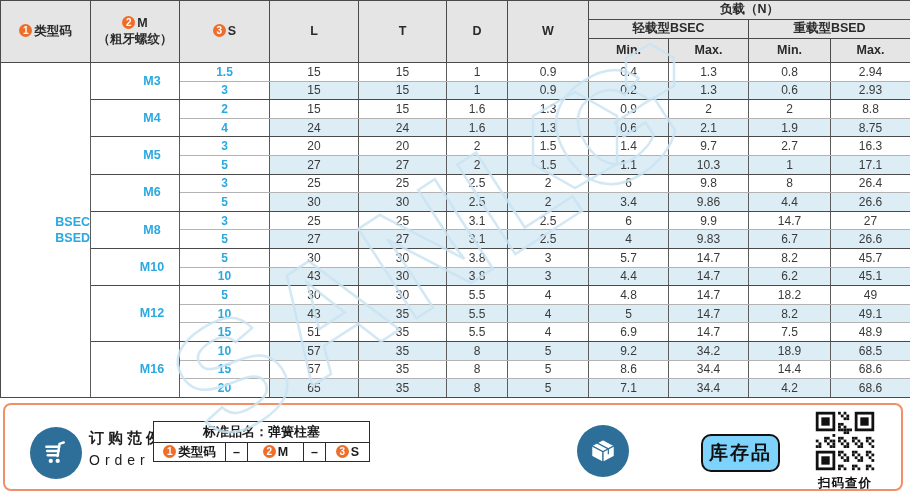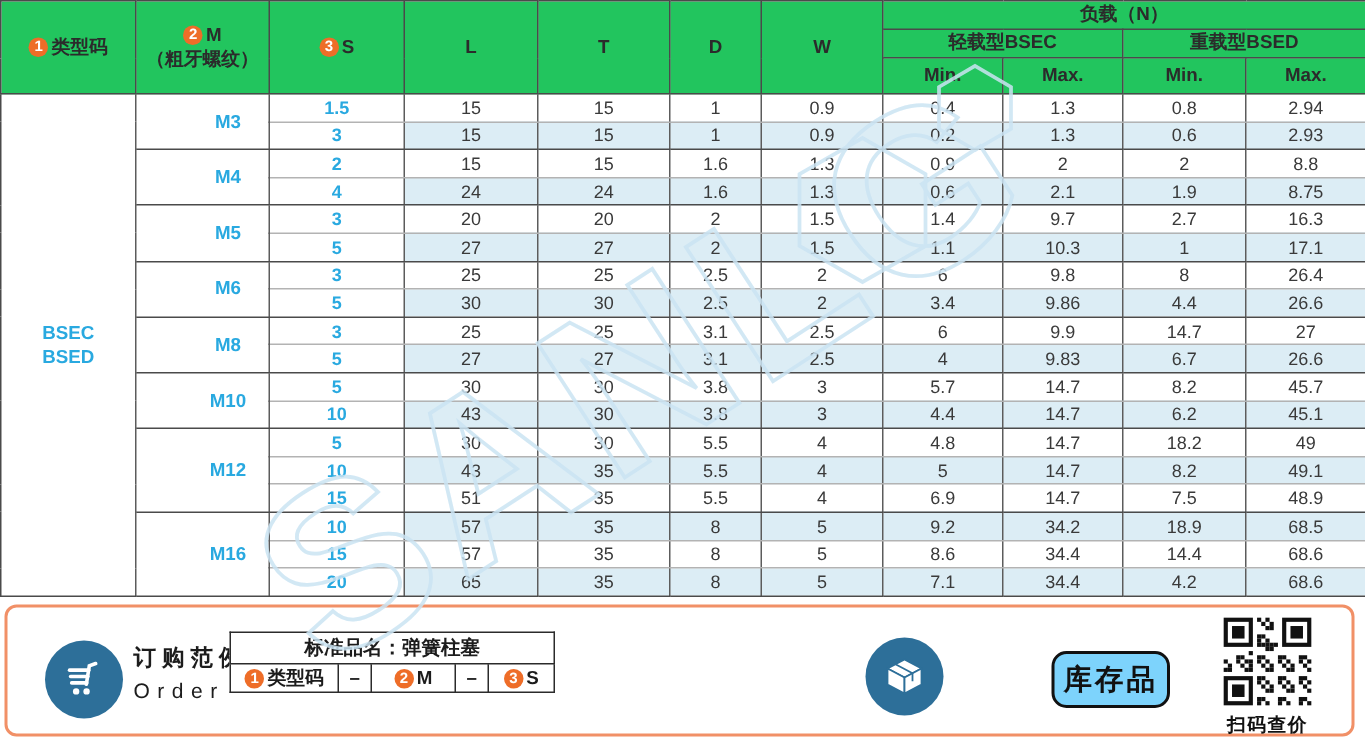--- a/index.html
+++ b/index.html
@@ -2,34 +2,34 @@
 <html><head>
 <meta charset="utf-8">
 <style>
   * { box-sizing: border-box; margin: 0; padding: 0; }
   body { margin: 0; background: #fff; font-family: "Liberation Sans", "DejaVu Sans", sans-serif; }
   #screen { position: relative; width: 910px; height: 498px; background: #fff; overflow: hidden; }
 
   
   table.spec { position: absolute; top: 0; left: 0; width: 910px; border-collapse: collapse; table-layout: fixed; }
   table.spec th {
-    background: #22c55e; border: 1px solid #4a4a4a; font-size: 12.5px; font-weight: 700;
+    background: #e5e5e5; border: 1px solid #4a4a4a; font-size: 12.5px; font-weight: 700;
     color: #2b2b2b; padding: 0; text-align: center; line-height: 1.25;
   }
   table.spec thead tr.h1 th { height: 19px; }
   table.spec thead tr.h2 th { height: 19px; }
   table.spec thead tr.h3 th { height: 24px; }
   table.spec td {
     border-right: 1px solid #5c5c5c; border-bottom: 1px solid #b3b3b3;
     text-align: center; font-size: 12px; color: #3a3a3a; height: 18.6px; padding: 0; line-height: 1;
     background: #fff;
   }
   table.spec { border: 1px solid #4a4a4a; }
   table.spec td.type-cell { border-left: 1px solid #4a4a4a; border-bottom: 1px solid #4a4a4a;
-    color: #29a9e0; font-weight: 700; font-size: 12.5px; line-height: 1.3; }
+    color: #29a9e0; font-weight: 700; font-size: 12.5px; line-height: 1.3; text-align: right; }
   table.spec td.m-cell { border-bottom: 1px solid #4a4a4a; color: #29a9e0; font-weight: 700; font-size: 12.5px; padding-left: 34px; }
   table.spec td.s-cell { color: #29a9e0; font-weight: 700; }
   table.spec tr.group-end td { border-bottom: 1px solid #4a4a4a; }
   table.spec tr.shaded td.data-cell { background: #dcedf5; }
 
   .circ {
     display: inline-block; width: 13px; height: 13px; border-radius: 50%;
     background: #ee6d28; color: #fff; font-size: 10px; line-height: 13px; text-align: center;
     font-weight: 700; margin-right: 2px; vertical-align: 1px;
   }

